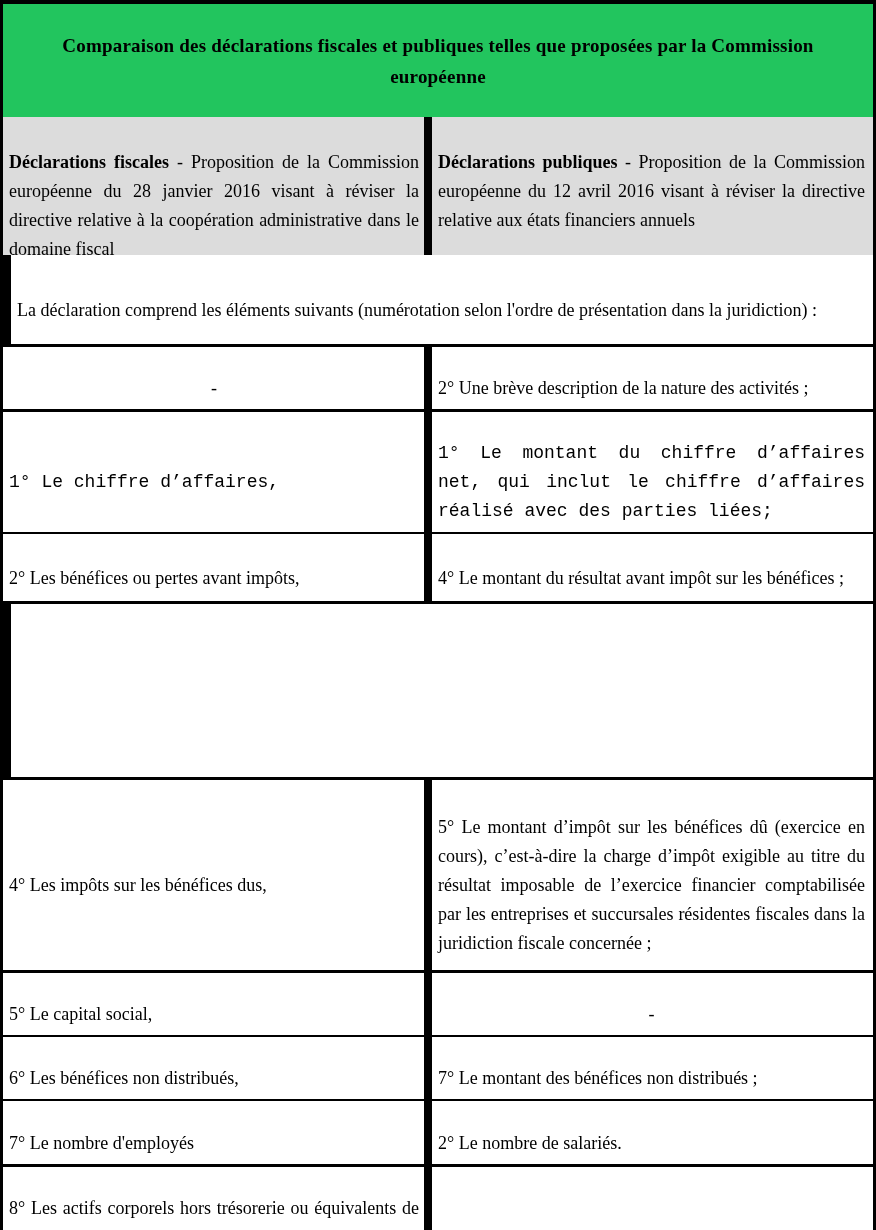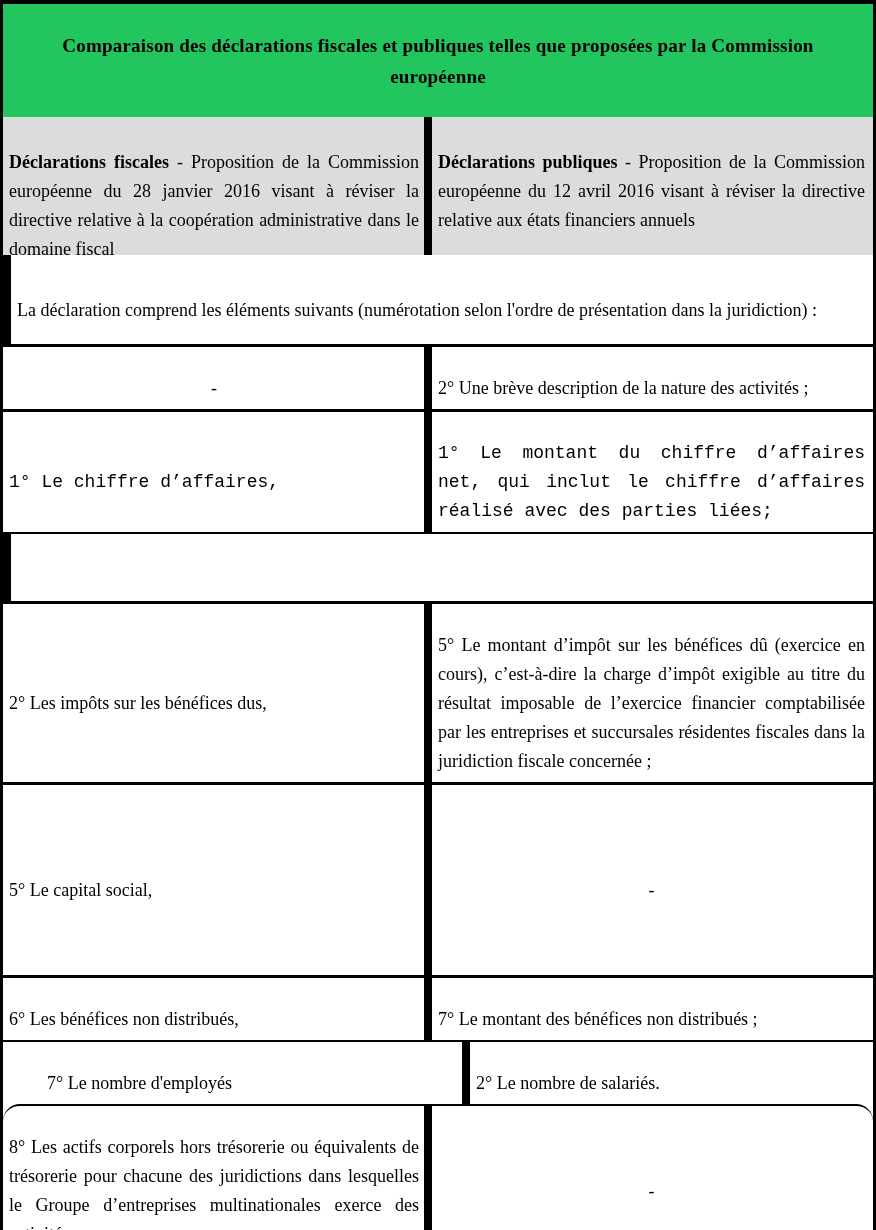--- a/index.html
+++ b/index.html
@@ -79,22 +79,22 @@
   .tbody { display: flex; flex-direction: column; }
   .trow { background: #ffffff; }
   .trow + .trow { border-top: 2px solid #000; }
   .trow:nth-child(1)  { min-height: 89px;  }
   .trow:nth-child(2)  { min-height: 52px;  border-top-width: 3px; }
   .trow:nth-child(3)  { min-height: 55px;  border-top-width: 3px; font-family: Liberation Mono, monospace; }
   .trow:nth-child(4)  { min-height: 67px;  }
   .trow:nth-child(5)  { min-height: 173px; border-top-width: 3px; }
   .trow:nth-child(6)  { min-height: 190px; border-top-width: 3px; }
   .trow:nth-child(7)  { min-height: 53px;  border-top-width: 3px; }
-  .trow:nth-child(8)  { min-height: 58px; padding-left: 38px;  }
-  .trow:nth-child(9)  { min-height: 63px; border-radius: 17px;  }
+  .trow:nth-child(8)  { min-height: 58px;  }
+  .trow:nth-child(9)  { min-height: 63px;  }
   .trow:nth-child(10) { min-height: 142px; border-top-width: 3px; }
 </style>
 </head>
 <body>
 
 <div class="doc-table">
 
   <div class="title-row">
     <h1>Comparaison des déclarations fiscales et publiques telles que proposées par la Commission européenne</h1>
   </div>
@@ -134,28 +134,37 @@
   <div class="trow">
     <div class="cell cell-left">
       <p class="celltext align-left">1° Le chiffre d’affaires,</p>
     </div>
     <div class="vdiv"></div>
     <div class="cell cell-right">
       <p class="celltext align-justify">1° Le montant du chiffre d’affaires net, qui inclut le chiffre d’affaires réalisé avec des parties liées;</p>
     </div>
   </div>
 
-
-  <div class="trow">
-    <div class="vdiv"></div>
-  </div>
-
-  <div class="trow">
-    <div class="cell cell-left">
-      <p class="celltext align-left">2° Les impôts sur les bénéfices dus,</p>
+  <div class="trow">
+    <div class="cell cell-left">
+      <p class="celltext align-left">2° Les bénéfices ou pertes avant impôts,</p>
+    </div>
+    <div class="vdiv"></div>
+    <div class="cell cell-right">
+      <p class="celltext align-justify">4° Le montant du résultat avant impôt sur les bénéfices ;</p>
+    </div>
+  </div>
+
+  <div class="trow">
+    <div class="vdiv"></div>
+  </div>
+
+  <div class="trow">
+    <div class="cell cell-left">
+      <p class="celltext align-left">4° Les impôts sur les bénéfices dus,</p>
     </div>
     <div class="vdiv"></div>
     <div class="cell cell-right">
       <p class="celltext align-justify">5° Le montant d’impôt sur les bénéfices dû (exercice en cours), c’est-à-dire la charge d’impôt exigible au titre du résultat imposable de l’exercice financier comptabilisée par les entreprises et succursales résidentes fiscales dans la juridiction fiscale concernée ;</p>
     </div>
   </div>
 
   <div class="trow">
     <div class="cell cell-left">
       <p class="celltext align-left">5° Le capital social,</p>

